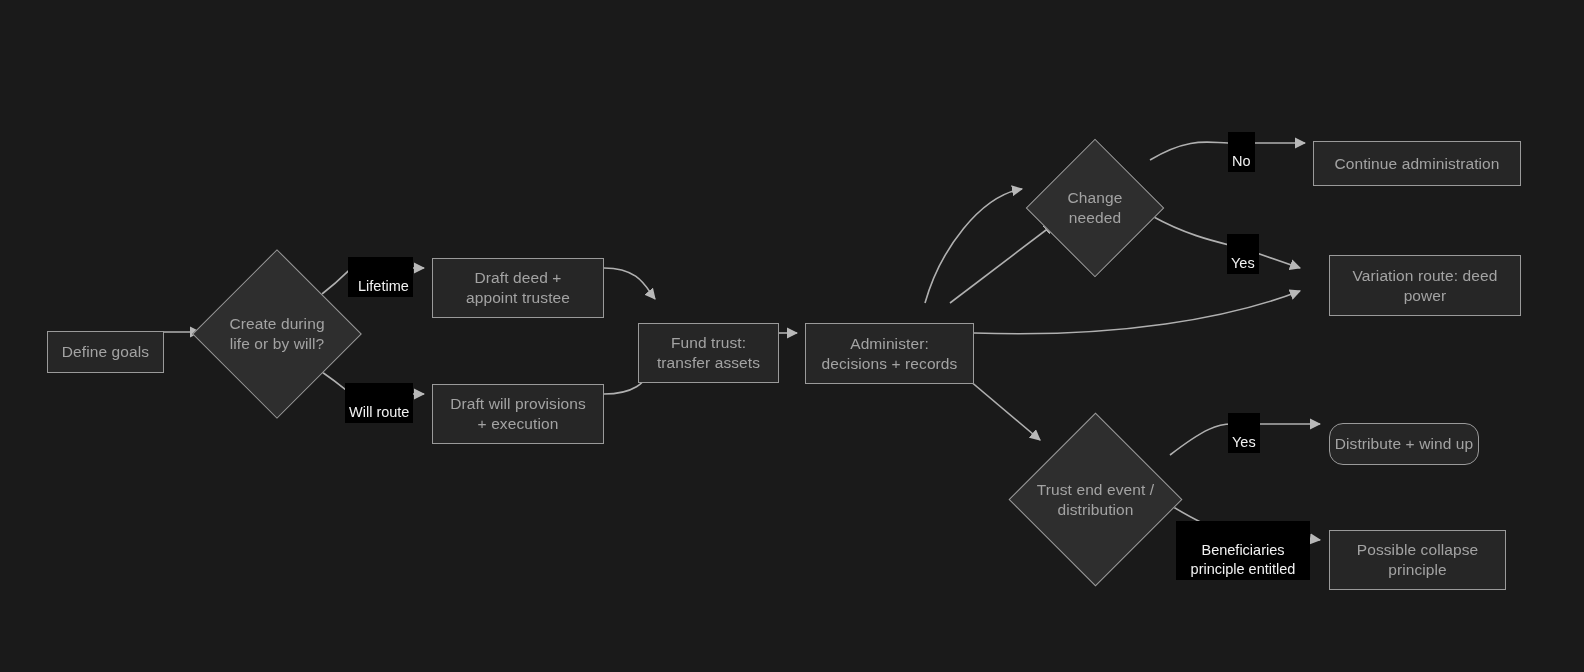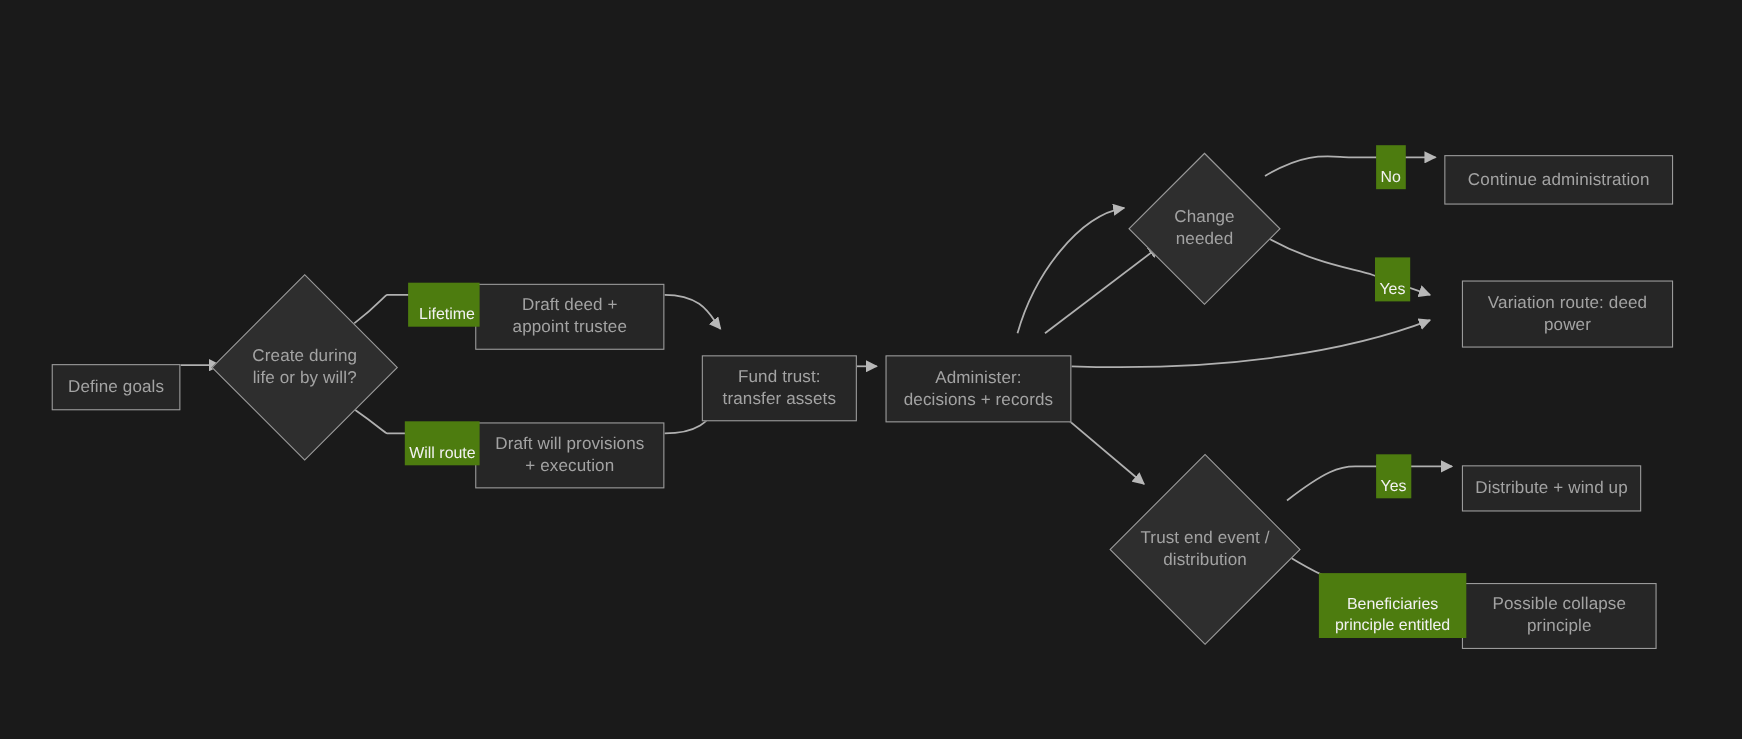--- a/index.html
+++ b/index.html
@@ -54,29 +54,28 @@
     transform: rotate(45deg);
     box-sizing: border-box;
   }
   .diamond-label {
     position: relative;
     z-index: 2;
     white-space: pre-line;
   }
   .edge-label {
     position: absolute;
-    background: #4d7c0f;
+    background: #000000;
     color: #f2f2f2;
     font-size: 14.5px;
     line-height: 1.3;
     padding: 1px 4px;
     text-align: center;
     white-space: pre-line;
     box-sizing: border-box;
-    margin-left: 23px;
   }
 </style>
 </head>
 <body>
 
 <div id="canvas">
 
   <svg id="edges" viewBox="0 0 1584 672" xmlns="http://www.w3.org/2000/svg">
     <defs>
       <marker id="arrow" viewBox="0 0 10 10" refX="9" refY="5" markerWidth="7" markerHeight="7" orient="auto-start-reverse">
@@ -158,21 +157,21 @@
     <span>Variation route: deed
 power</span>
   </div>
 
   <div class="node diamond-wrap" style="left:1034px; top:418px; width:123px; height:123px;">
     <div class="diamond-shape"></div>
     <span class="diamond-label" style="width:185px;">Trust end event /
 distribution</span>
   </div>
 
-  <div class="node box" style="left:1329px; top:403px; width:163px; height:42px;">
+  <div class="node box" style="left:1329px; top:403px; width:150px; height:42px;border-radius:14px;">
     <span>Distribute + wind up</span>
   </div>
 
   <div class="node box" style="left:1329px; top:510px; width:177px; height:60px;">
     <span>Possible collapse
 principle</span>
   </div>
 
   <div class="edge-label" style="left:348px; top:257px;padding-left:10px;">
     <span>Lifetime</span>

